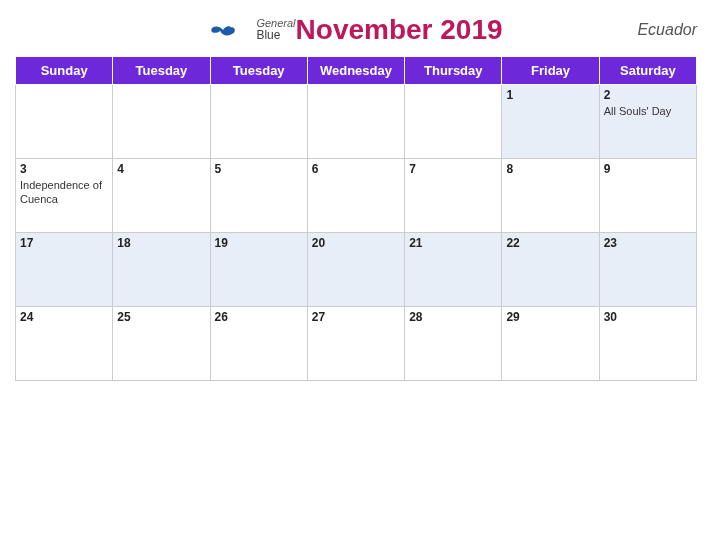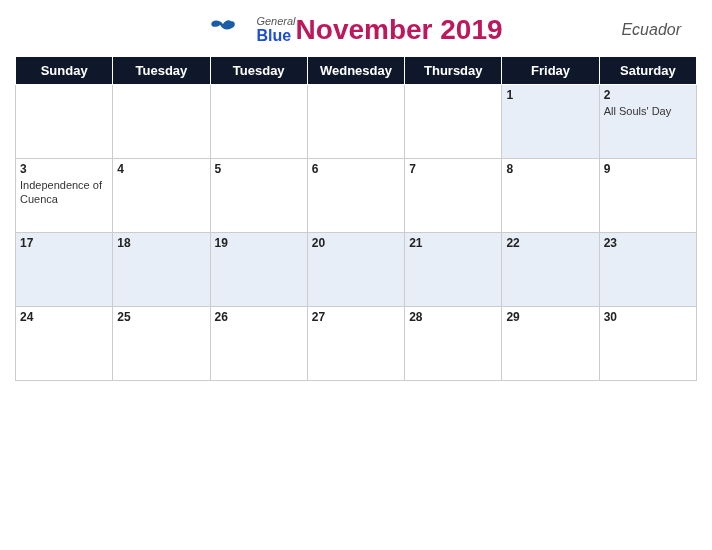--- a/index.html
+++ b/index.html
@@ -23,59 +23,60 @@
       position: relative;
       margin-bottom: 6px;
       padding: 4px 0;
     }
     .logo-general {
       font-size: 11px;
       color: #555;
       font-style: italic;
     }
     .logo-blue {
-      font-size: 16px;
-      font-weight: bold;
-      color: #1d4ed8;
+      font-size: 12px;
+      font-weight: normal;
+      color: #404040;
     }
     .logo-bird {
       width: 28px;
       height: 18px;
     }
     .logo-wrapper {
       display: flex;
+      align-items: center;
       gap: 19px;
     }
     .logo-text-wrapper {
       display: flex;
       flex-direction: column;
       line-height: 1.1;
     }
     .title-month {
       font-size: 28px;
       font-weight: bold;
       color: #be185d;
       text-align: center;
     }
     .country-name {
       position: absolute;
-      right: 16px;
+      right: 0;
       top: 50%;
       transform: translateY(-50%);
       font-size: 16px;
       color: #555;
       font-style: italic;
     }
     .calendar-table {
       width: 100%;
       border-collapse: collapse;
       table-layout: fixed;
     }
     .calendar-table thead tr th {
-      background: #0f172a;
+      background: #6d28d9;
       color: #fff;
       text-align: center;
       font-size: 13px;
       font-weight: bold;
       padding: 6px 2px;
       border: 1px solid #fff;
     }
     .calendar-table tbody tr td {
       border: 1px solid #ccc;
       vertical-align: top;

